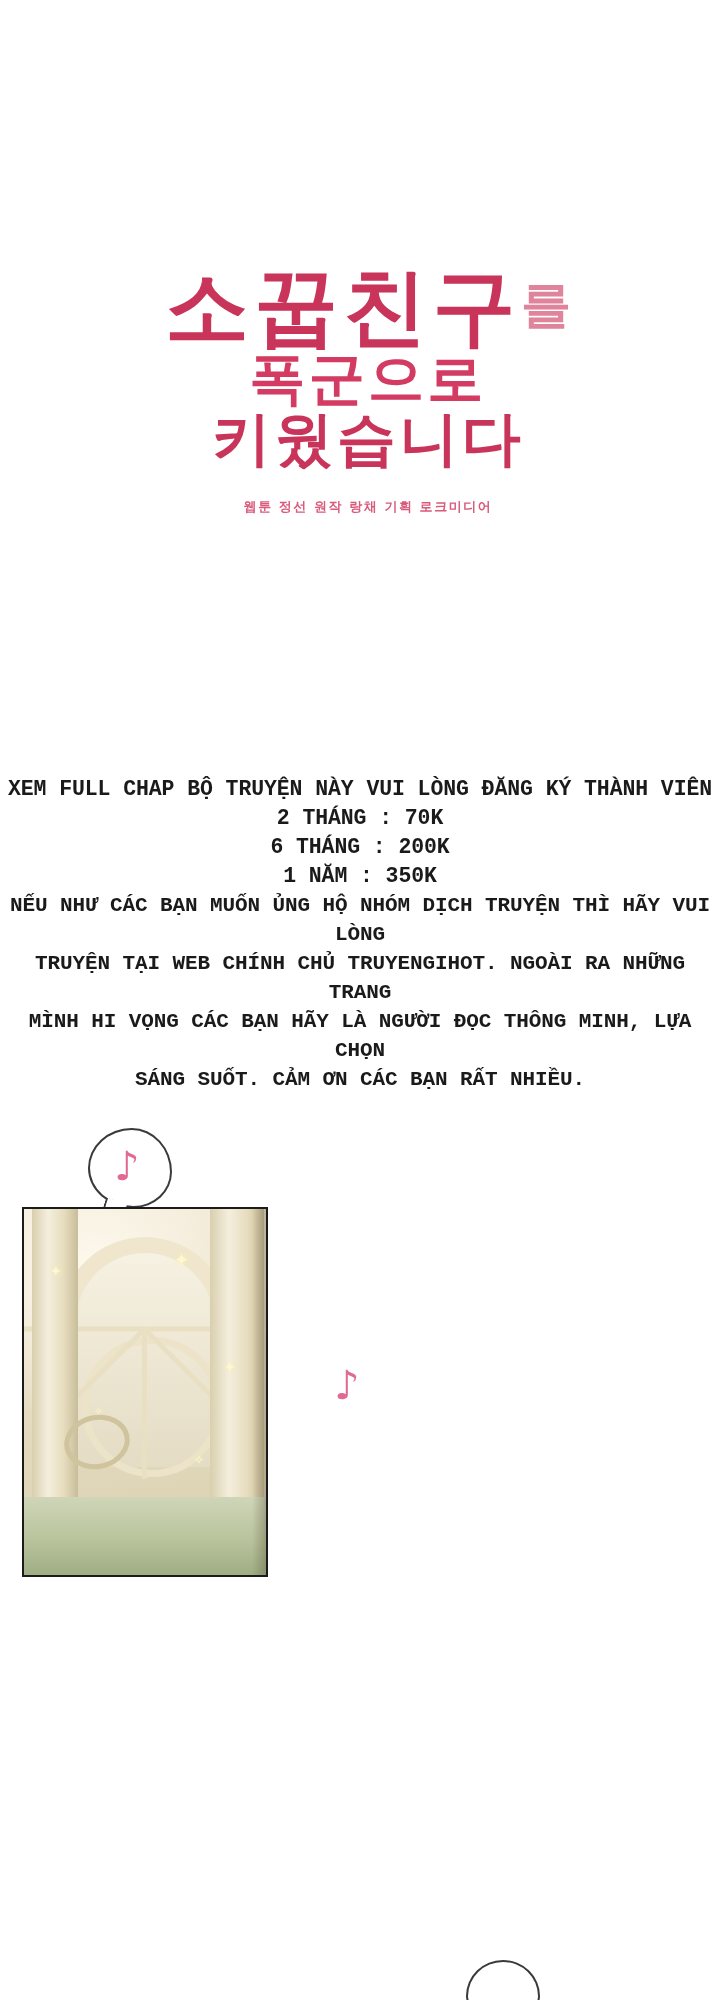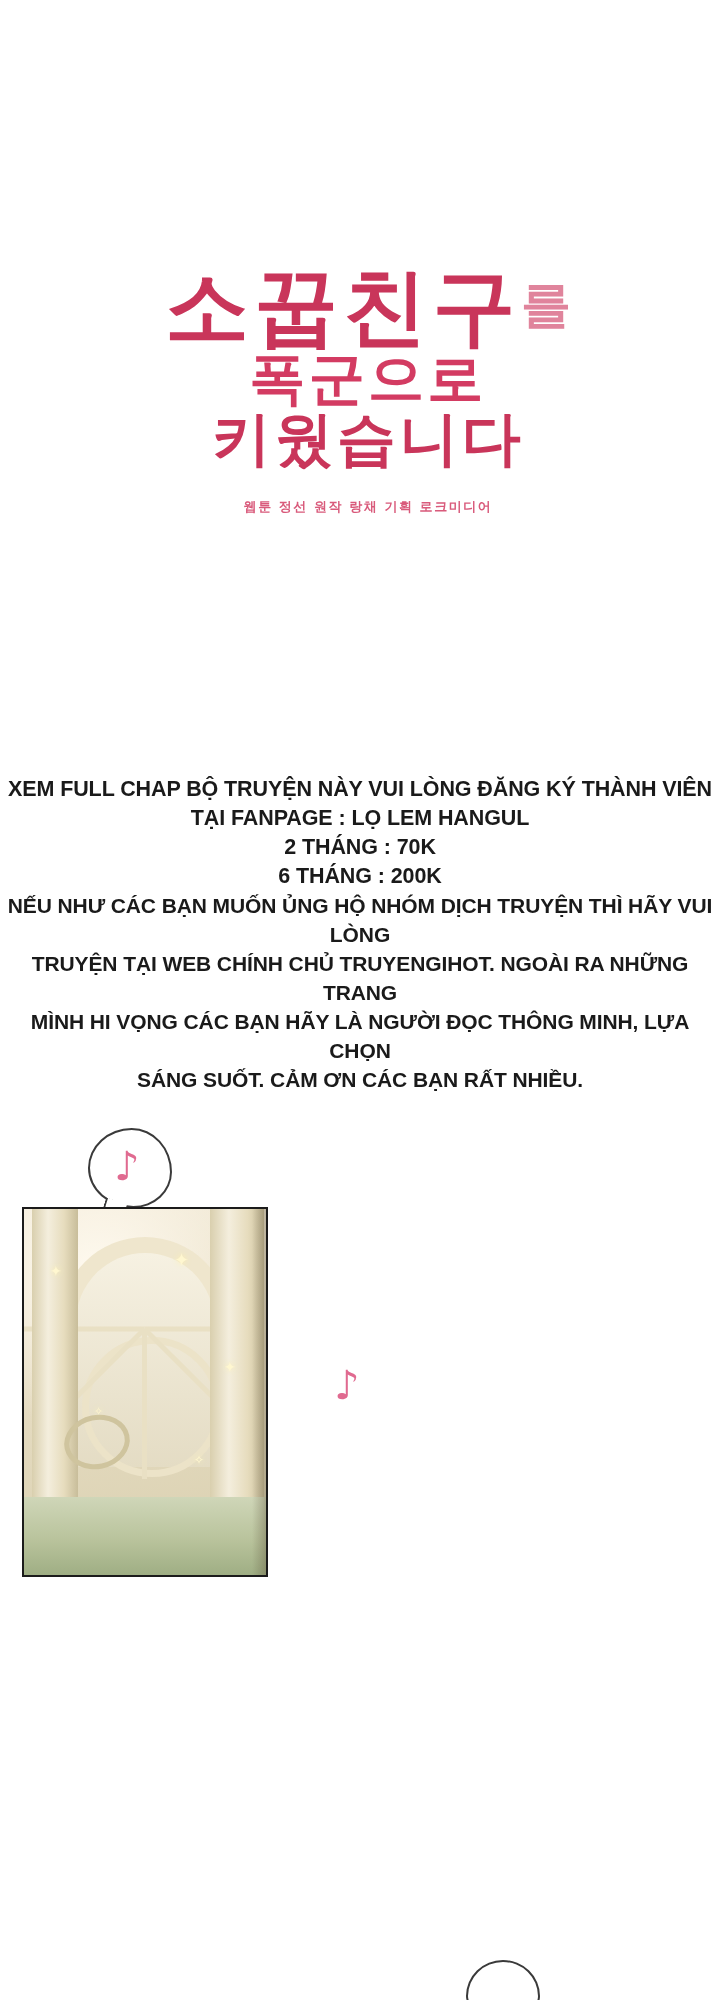--- a/index.html
+++ b/index.html
@@ -79,21 +79,21 @@
   .notice {
     position: absolute;
     top: 775px;
     left: 0;
     width: 720px;
     text-align: center;
     color: #1a1a1a;
   }
   .notice p {
     margin: 0;
-    font-family: Liberation Sans, sans-serif;
+    font-family: Liberation Mono, monospace;
     font-weight: 700;
     font-size: 21.5px;
     line-height: 29px;
     letter-spacing: -0.1px;
     text-transform: uppercase;
   }
   .notice p.wide {
     font-size: 21px;
   }
 
@@ -251,23 +251,23 @@
 
   <div class="title-art">
     <span class="title-line title-line-1"><span>소꿉친구</span><span class="suffix">를</span></span>
     <span class="title-line title-line-2">폭군으로</span>
     <span class="title-line title-line-3">키웠습니다</span>
     <div class="credits">웹툰 정선  원작 랑채  기획 로크미디어</div>
   </div>
 
   <div class="notice">
     <p>XEM FULL CHAP BỘ TRUYỆN NÀY VUI LÒNG ĐĂNG KÝ THÀNH VIÊN</p>
-    <p>TẠI FANPAGE : LỌ LEM HANGUL</p>
     <p>2 THÁNG : 70K</p>
     <p>6 THÁNG : 200K</p>
+    <p>1 NĂM : 350K</p>
     <p class="wide">NẾU NHƯ CÁC BẠN MUỐN ỦNG HỘ NHÓM DỊCH TRUYỆN THÌ HÃY VUI LÒNG</p>
     <p class="wide">TRUYỆN TẠI WEB CHÍNH CHỦ TRUYENGIHOT. NGOÀI RA NHỮNG TRANG</p>
     <p class="wide">MÌNH HI VỌNG CÁC BẠN HÃY LÀ NGƯỜI ĐỌC THÔNG MINH, LỰA CHỌN</p>
     <p class="wide">SÁNG SUỐT. CẢM ƠN CÁC BẠN RẤT NHIỀU.</p>
   </div>
 
   <div class="bubble">
     <div class="blob"></div>
     <div class="tail"></div>
     <div class="note">♪</div>

